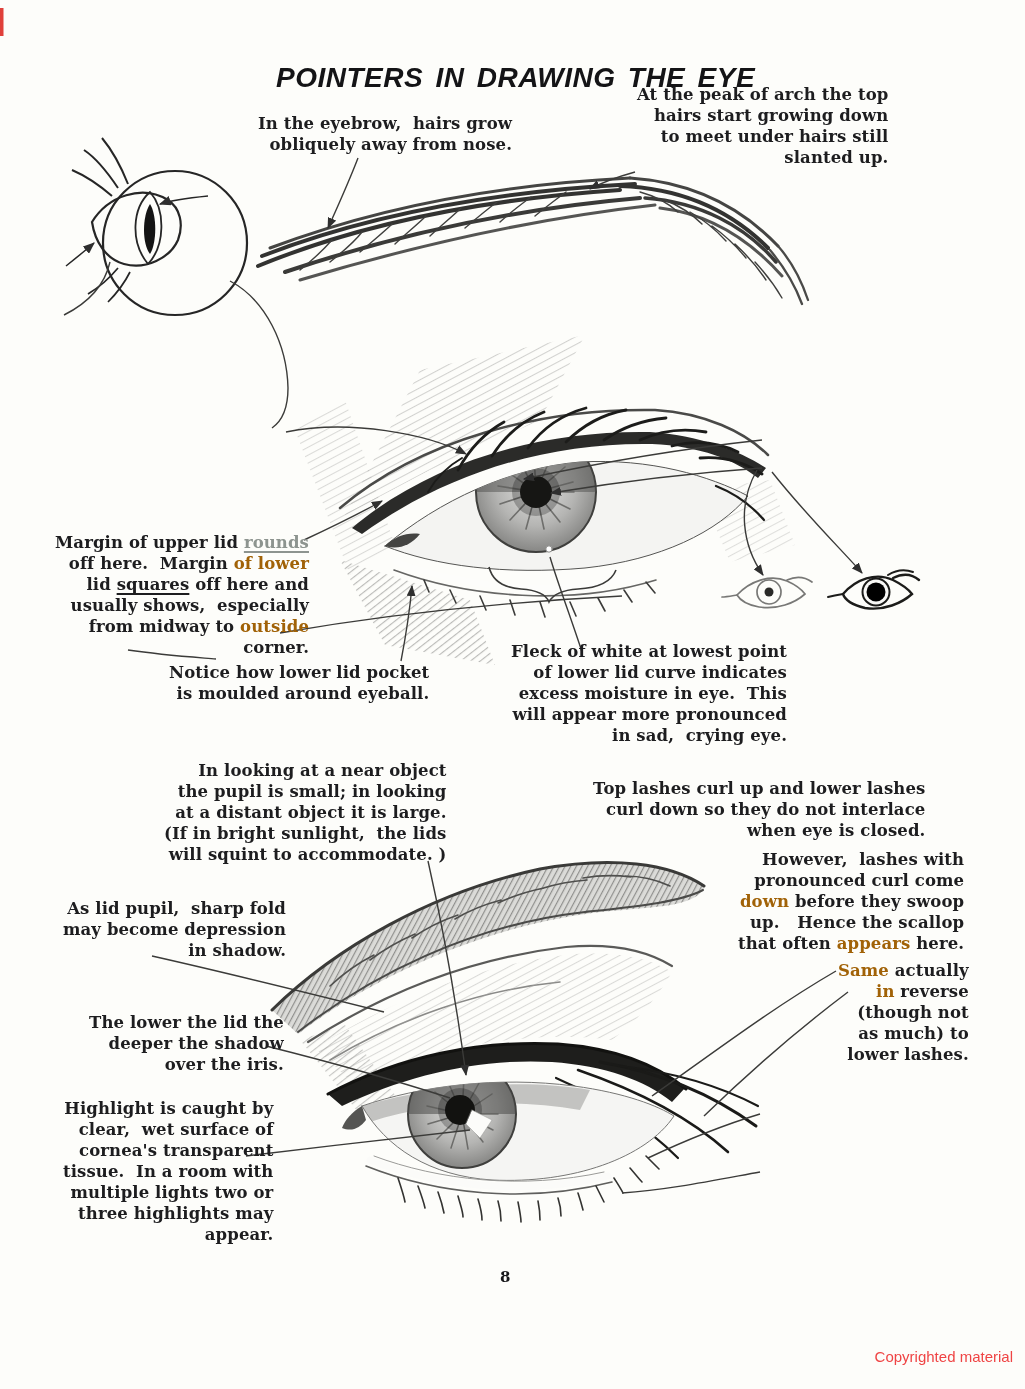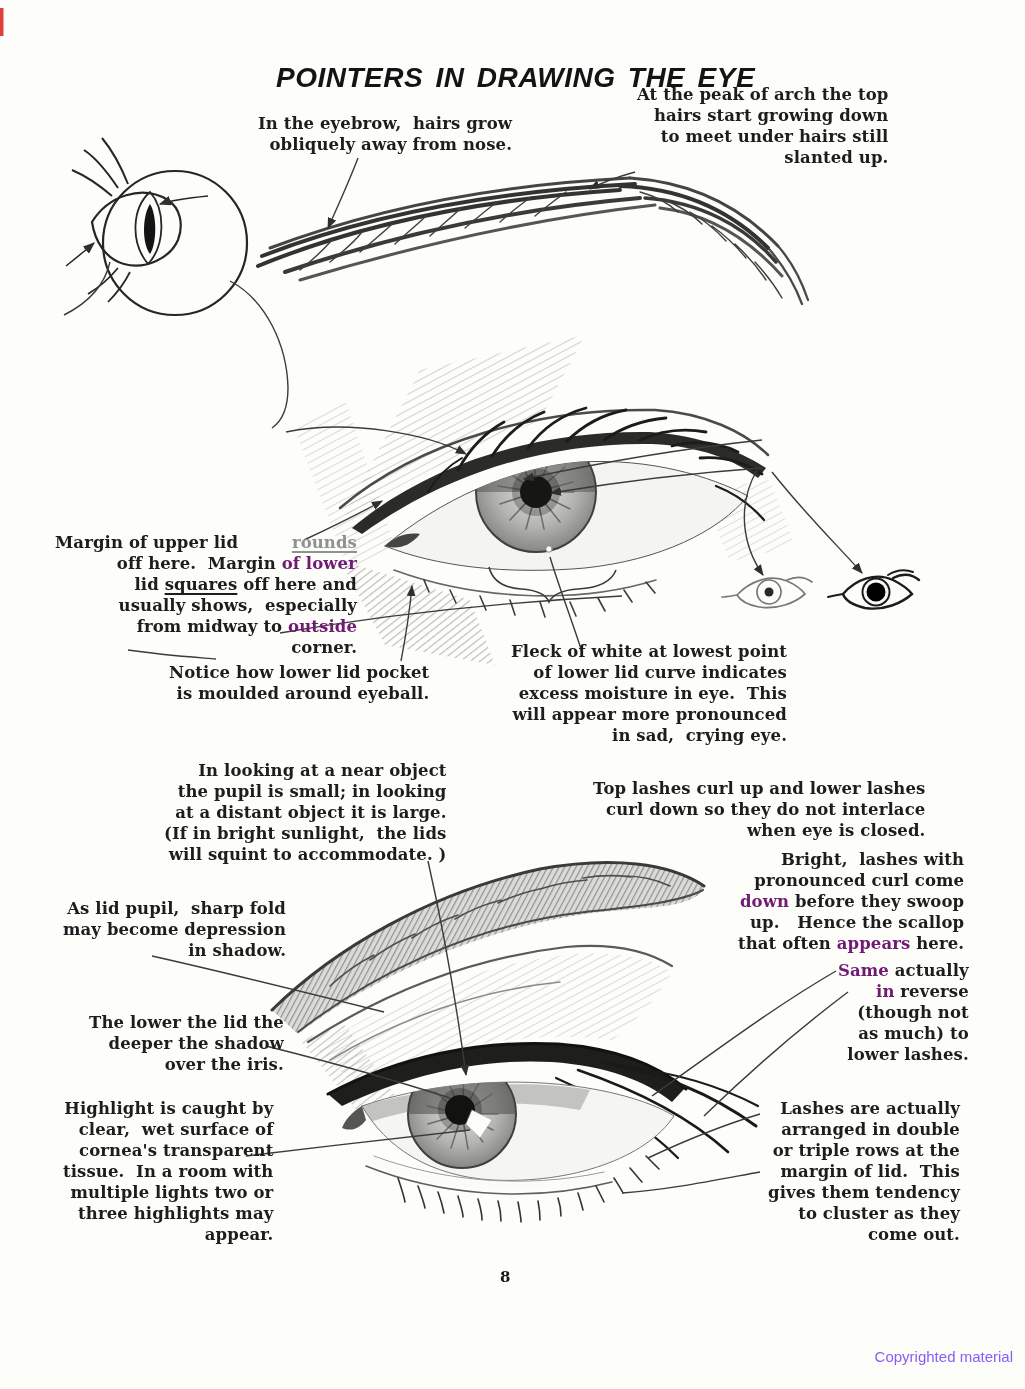--- a/index.html
+++ b/index.html
@@ -3,26 +3,26 @@
 <meta charset="utf-8">
 <style>
   html,body{margin:0;padding:0;background:#e8e8e8;}
   #page{position:relative;width:1025px;height:1389px;background:#fdfdfa;overflow:hidden;
         font-family:"DejaVu Serif",serif;}
   .title{position:absolute;left:276px;top:42px;
          font:bold italic 28px/34px "Liberation Sans",sans-serif;
          color:#141416;letter-spacing:.5px;word-spacing:4px;}
   .note{position:absolute;font:bold 16.5px/21px "DejaVu Serif",serif;
         color:#1d1d1f;white-space:pre-wrap;letter-spacing:.1px;text-align:right;}
-  .note .muted{color:#701a75;}
-  .note .u1{color:#8d948f;text-decoration:underline;text-decoration-thickness:1.5px;text-underline-offset:3px;margin-left:48px;}
+  .note .muted{color:#a16207;}
+  .note .u1{color:#8d948f;text-decoration:underline;text-decoration-thickness:1.5px;text-underline-offset:3px;}
   .note .u2{text-decoration:underline;text-decoration-thickness:2px;text-underline-offset:3px;}
   .pagenum{position:absolute;left:500px;top:1268px;font:bold 15px "DejaVu Serif",serif;color:#17171a;}
   .watermark{position:absolute;right:12px;top:1348px;
-             font:15px "Liberation Sans",sans-serif;color:#8b5cf6;}
+             font:15px "Liberation Sans",sans-serif;color:#ef4444;}
   svg#art{position:absolute;left:0;top:0;}
 </style>
 </head>
 <body>
 
 <div id="page">
 
   <svg id="art" width="1025" height="1389" viewBox="0 0 1025 1389">
     <defs>
       <marker id="arw" viewBox="0 0 10 8" refX="9" refY="4" markerWidth="8" markerHeight="6.5" orient="auto">
@@ -229,21 +229,21 @@
 in sad,  crying eye.</div>
   <div class="note" style="left:164px;top:760px">In looking at a near object
 the pupil is small; in looking
 at a distant object it is large.
 (If in bright sunlight,  the lids
 will squint to accommodate. )</div>
   <div class="note" style="left:593px;top:778px">Top lashes curl up and lower lashes
 curl down so they do not interlace
 when eye is closed.</div>
 
-  <div class="note" style="left:738px;top:849px"><span>Bright,  lashes with
+  <div class="note" style="left:738px;top:849px"><span>However,  lashes with
 pronounced curl come
 </span><span class="muted">down</span><span> before they swoop
 up.   Hence the scallop
 that often </span><span class="muted">appears</span><span> here.</span></div>
 
   <div class="note" style="left:838px;top:960px"><span class="muted">Same</span><span> actually
 </span><span class="muted">in</span><span> reverse
 (though not
 as much) to
 lower lashes.</span></div>
@@ -254,23 +254,16 @@
   <div class="note" style="left:63px;top:1098px">Highlight is caught by
 clear,  wet surface of
 cornea's transparent
 tissue.  In a room with
 multiple lights two or
 three highlights may
 appear.</div>
   <div class="note" style="left:89px;top:1012px">The lower the lid the
 deeper the shadow
 over the iris.</div>
-  <div class="note" style="left:768px;top:1098px">Lashes are actually
-arranged in double
-or triple rows at the
-margin of lid.  This
-gives them tendency
-to cluster as they
-come out.</div>
 
   <div class="pagenum">8</div>
   <div class="watermark">Copyrighted material</div>
 </div>
 
 </body></html>

